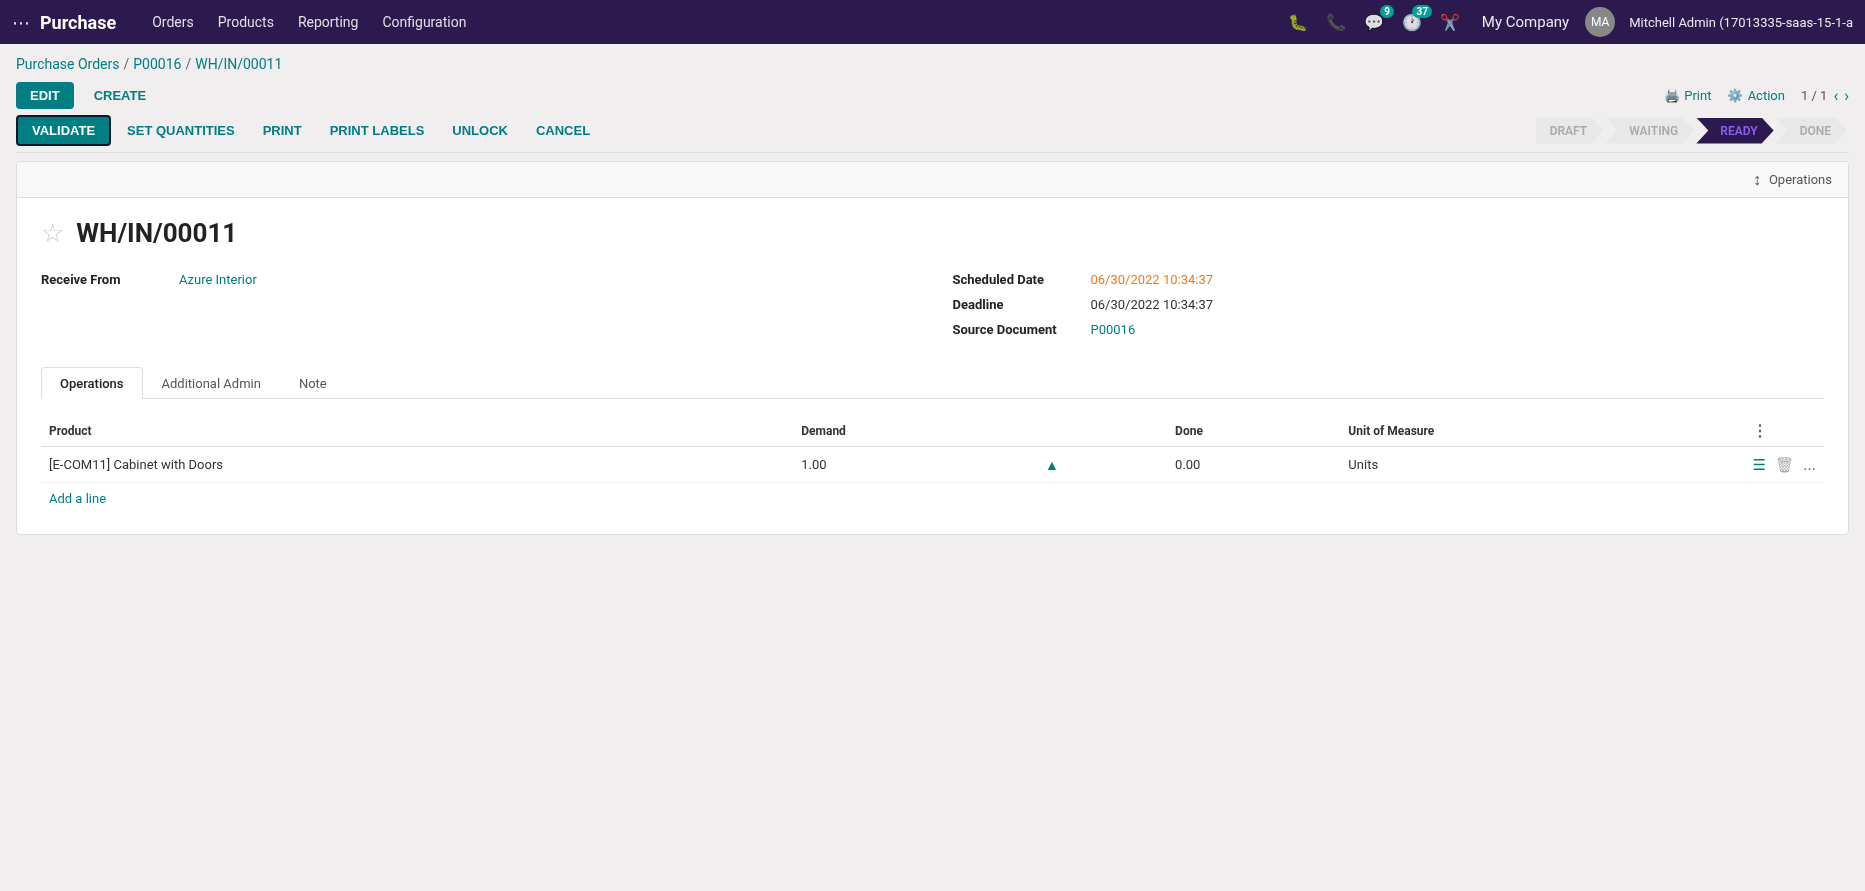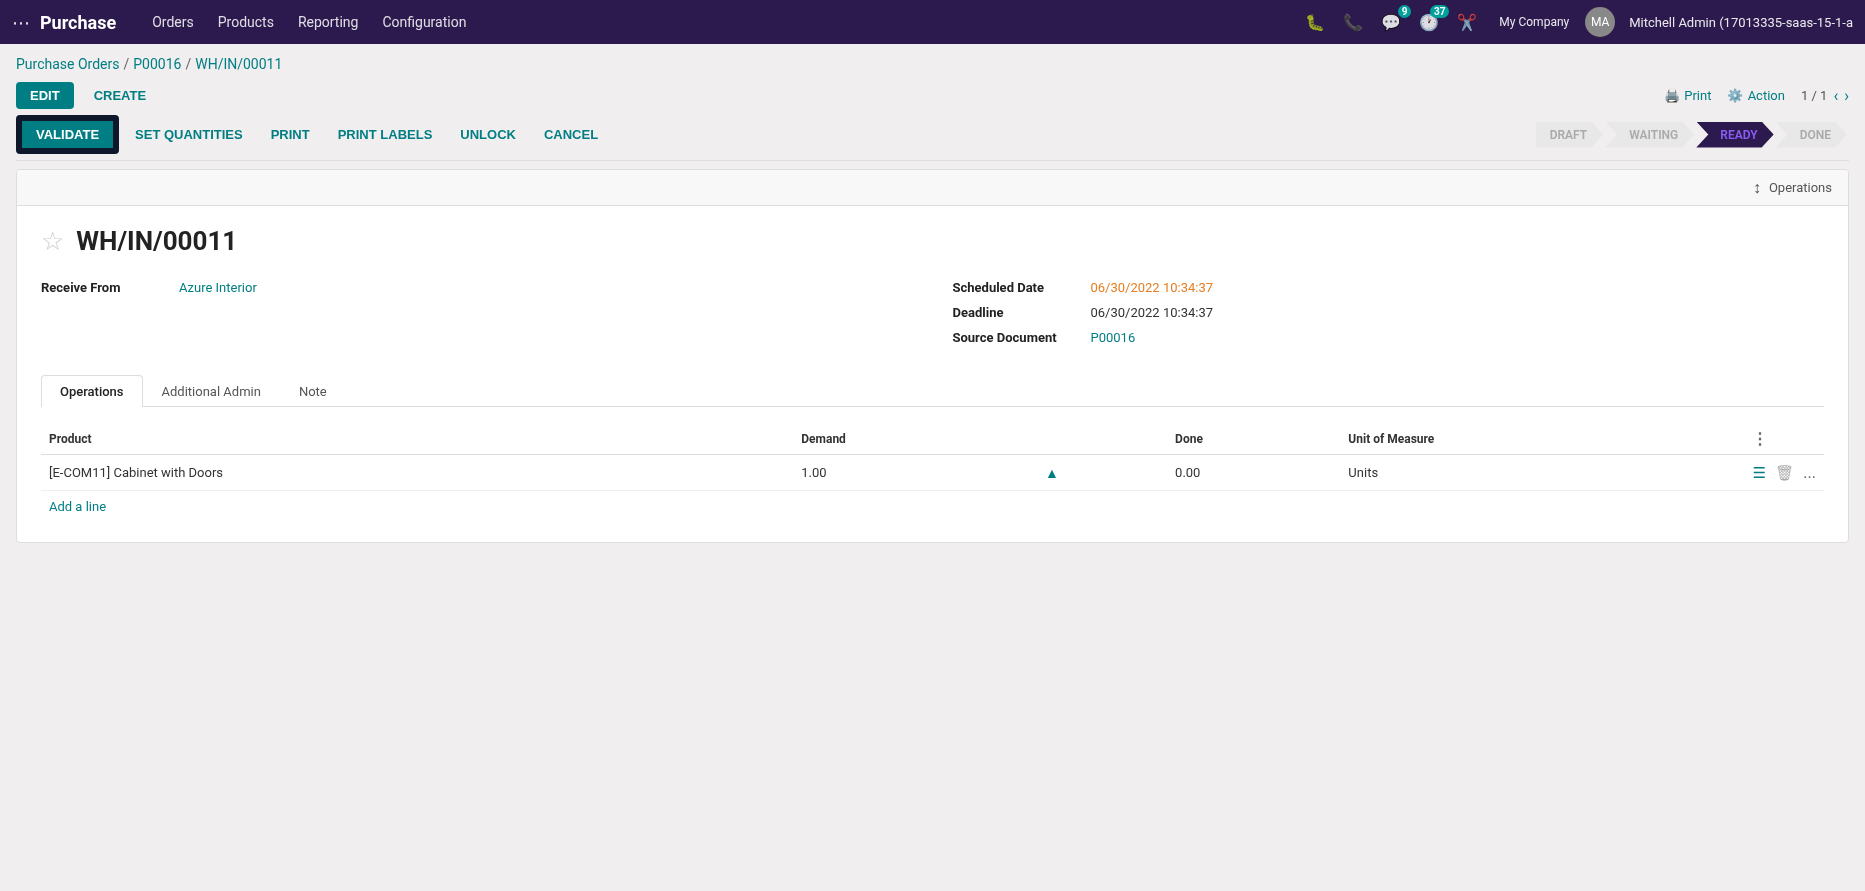--- a/index.html
+++ b/index.html
@@ -59,21 +59,21 @@
       right: -6px;
       background: #00a09d;
       color: #fff;
       border-radius: 10px;
       font-size: 10px;
       padding: 1px 4px;
       font-weight: bold;
     }
     .nav-company {
       color: rgba(255,255,255,0.9);
-      font-size: 12px;
+      font-size: 15px;
       margin-left: 8px;
     }
     .nav-avatar {
       width: 30px;
       height: 30px;
       border-radius: 50%;
       background: #888;
       overflow: hidden;
       display: flex;
       align-items: center;
@@ -162,21 +162,21 @@
       display: flex;
       align-items: center;
       gap: 4px;
       margin-bottom: 8px;
       border-bottom: 1px solid #ddd;
       padding-bottom: 6px;
     }
     .btn-validate {
       background: #017e84;
       color: #fff;
-      border: 6px solid #0f172a;
+      border: 2px solid #0f172a;
       padding: 6px 14px;
       border-radius: 4px;
       font-size: 13px;
       font-weight: 700;
       cursor: pointer;
     }
     .btn-action-link {
       background: transparent;
       border: none;
       color: #017e84;

